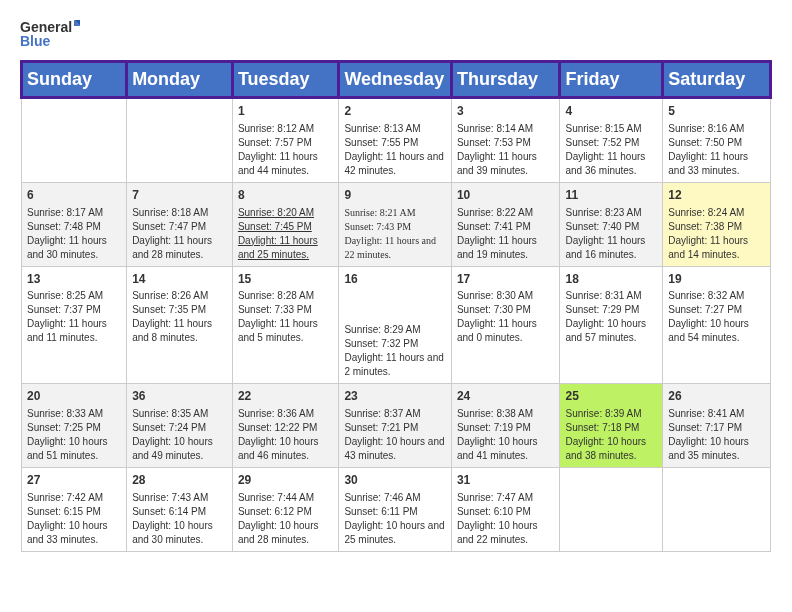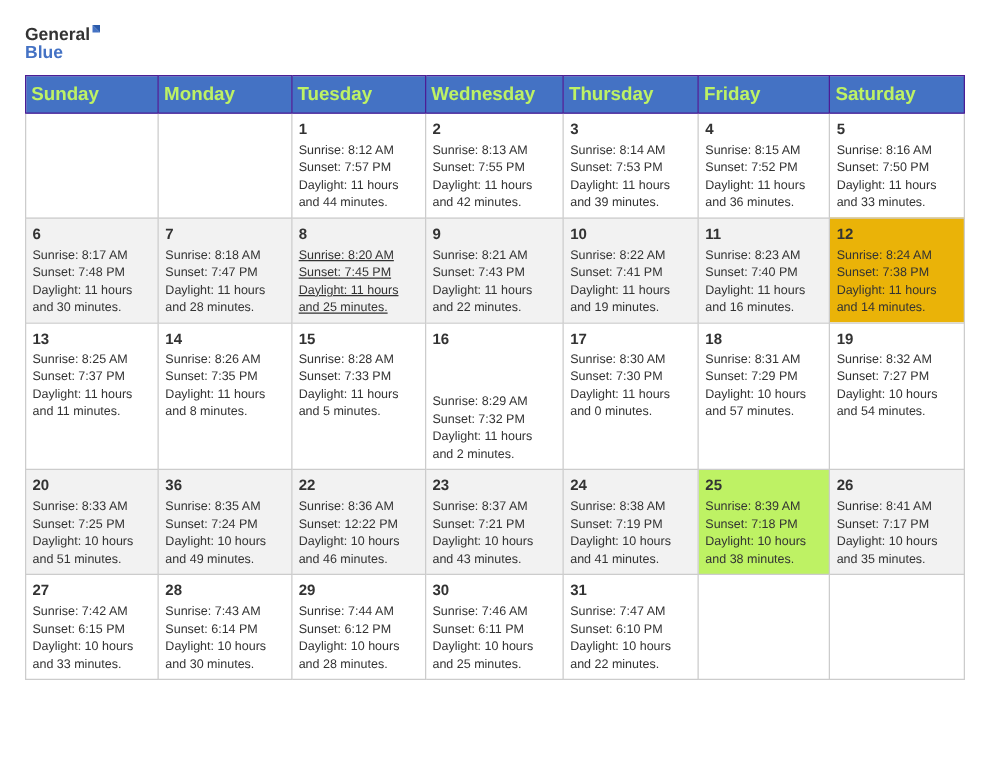--- a/index.html
+++ b/index.html
@@ -36,26 +36,26 @@
       text-align: center;
       margin-bottom: 8px;
     }
     table {
       width: 100%;
       border-collapse: collapse;
       font-size: 11px;
     }
     thead tr th {
       background: #4472C4;
-      color: #bef264;
+      color: #ffffff;
       padding: 6px 4px;
       text-align: left;
-      font-size: 15px;
+      font-size: 18px;
       font-weight: bold;
-      border: 1px solid #4c1d95;
+      border: 3px solid #4c1d95;
     }
     tbody tr td {
       border: 1px solid #ccc;
       vertical-align: top;
       padding: 4px 5px;
       width: 113px;
       min-height: 70px;
       background: #fff;
       color: #333;
       line-height: 1.4;
@@ -159,37 +159,37 @@
 Daylight: 11 hours and 28 minutes.</div>
         </td>
         <td style="background: rgb(242, 242, 242);">
           <span class="day-num">8</span>
           <div class="day-info" style="white-space: pre-line; text-decoration: underline;">Sunrise: 8:20 AM
 Sunset: 7:45 PM
 Daylight: 11 hours and 25 minutes.</div>
         </td>
         <td style="background: rgb(242, 242, 242);">
           <span class="day-num">9</span>
-          <div class="day-info" style="white-space: pre-line;">Sunrise: 8:21 AM
+          <div class="day-info" style="white-space: pre-line; font-family: Liberation Serif, serif;">Sunrise: 8:21 AM
 Sunset: 7:43 PM
 Daylight: 11 hours and 22 minutes.</div>
         </td>
         <td style="background: rgb(242, 242, 242);">
           <span class="day-num">10</span>
           <div class="day-info" style="white-space: pre-line;">Sunrise: 8:22 AM
 Sunset: 7:41 PM
 Daylight: 11 hours and 19 minutes.</div>
         </td>
         <td style="background: rgb(242, 242, 242);">
           <span class="day-num">11</span>
           <div class="day-info" style="white-space: pre-line;">Sunrise: 8:23 AM
 Sunset: 7:40 PM
 Daylight: 11 hours and 16 minutes.</div>
         </td>
-        <td style="background: #eab308;">
+        <td style="background: #fef9c3;">
           <span class="day-num">12</span>
           <div class="day-info" style="white-space: pre-line;">Sunrise: 8:24 AM
 Sunset: 7:38 PM
 Daylight: 11 hours and 14 minutes.</div>
         </td>
       </tr>
       <tr>
         <td>
           <span class="day-num">13</span>
           <div class="day-info" style="white-space: pre-line;">Sunrise: 8:25 AM

